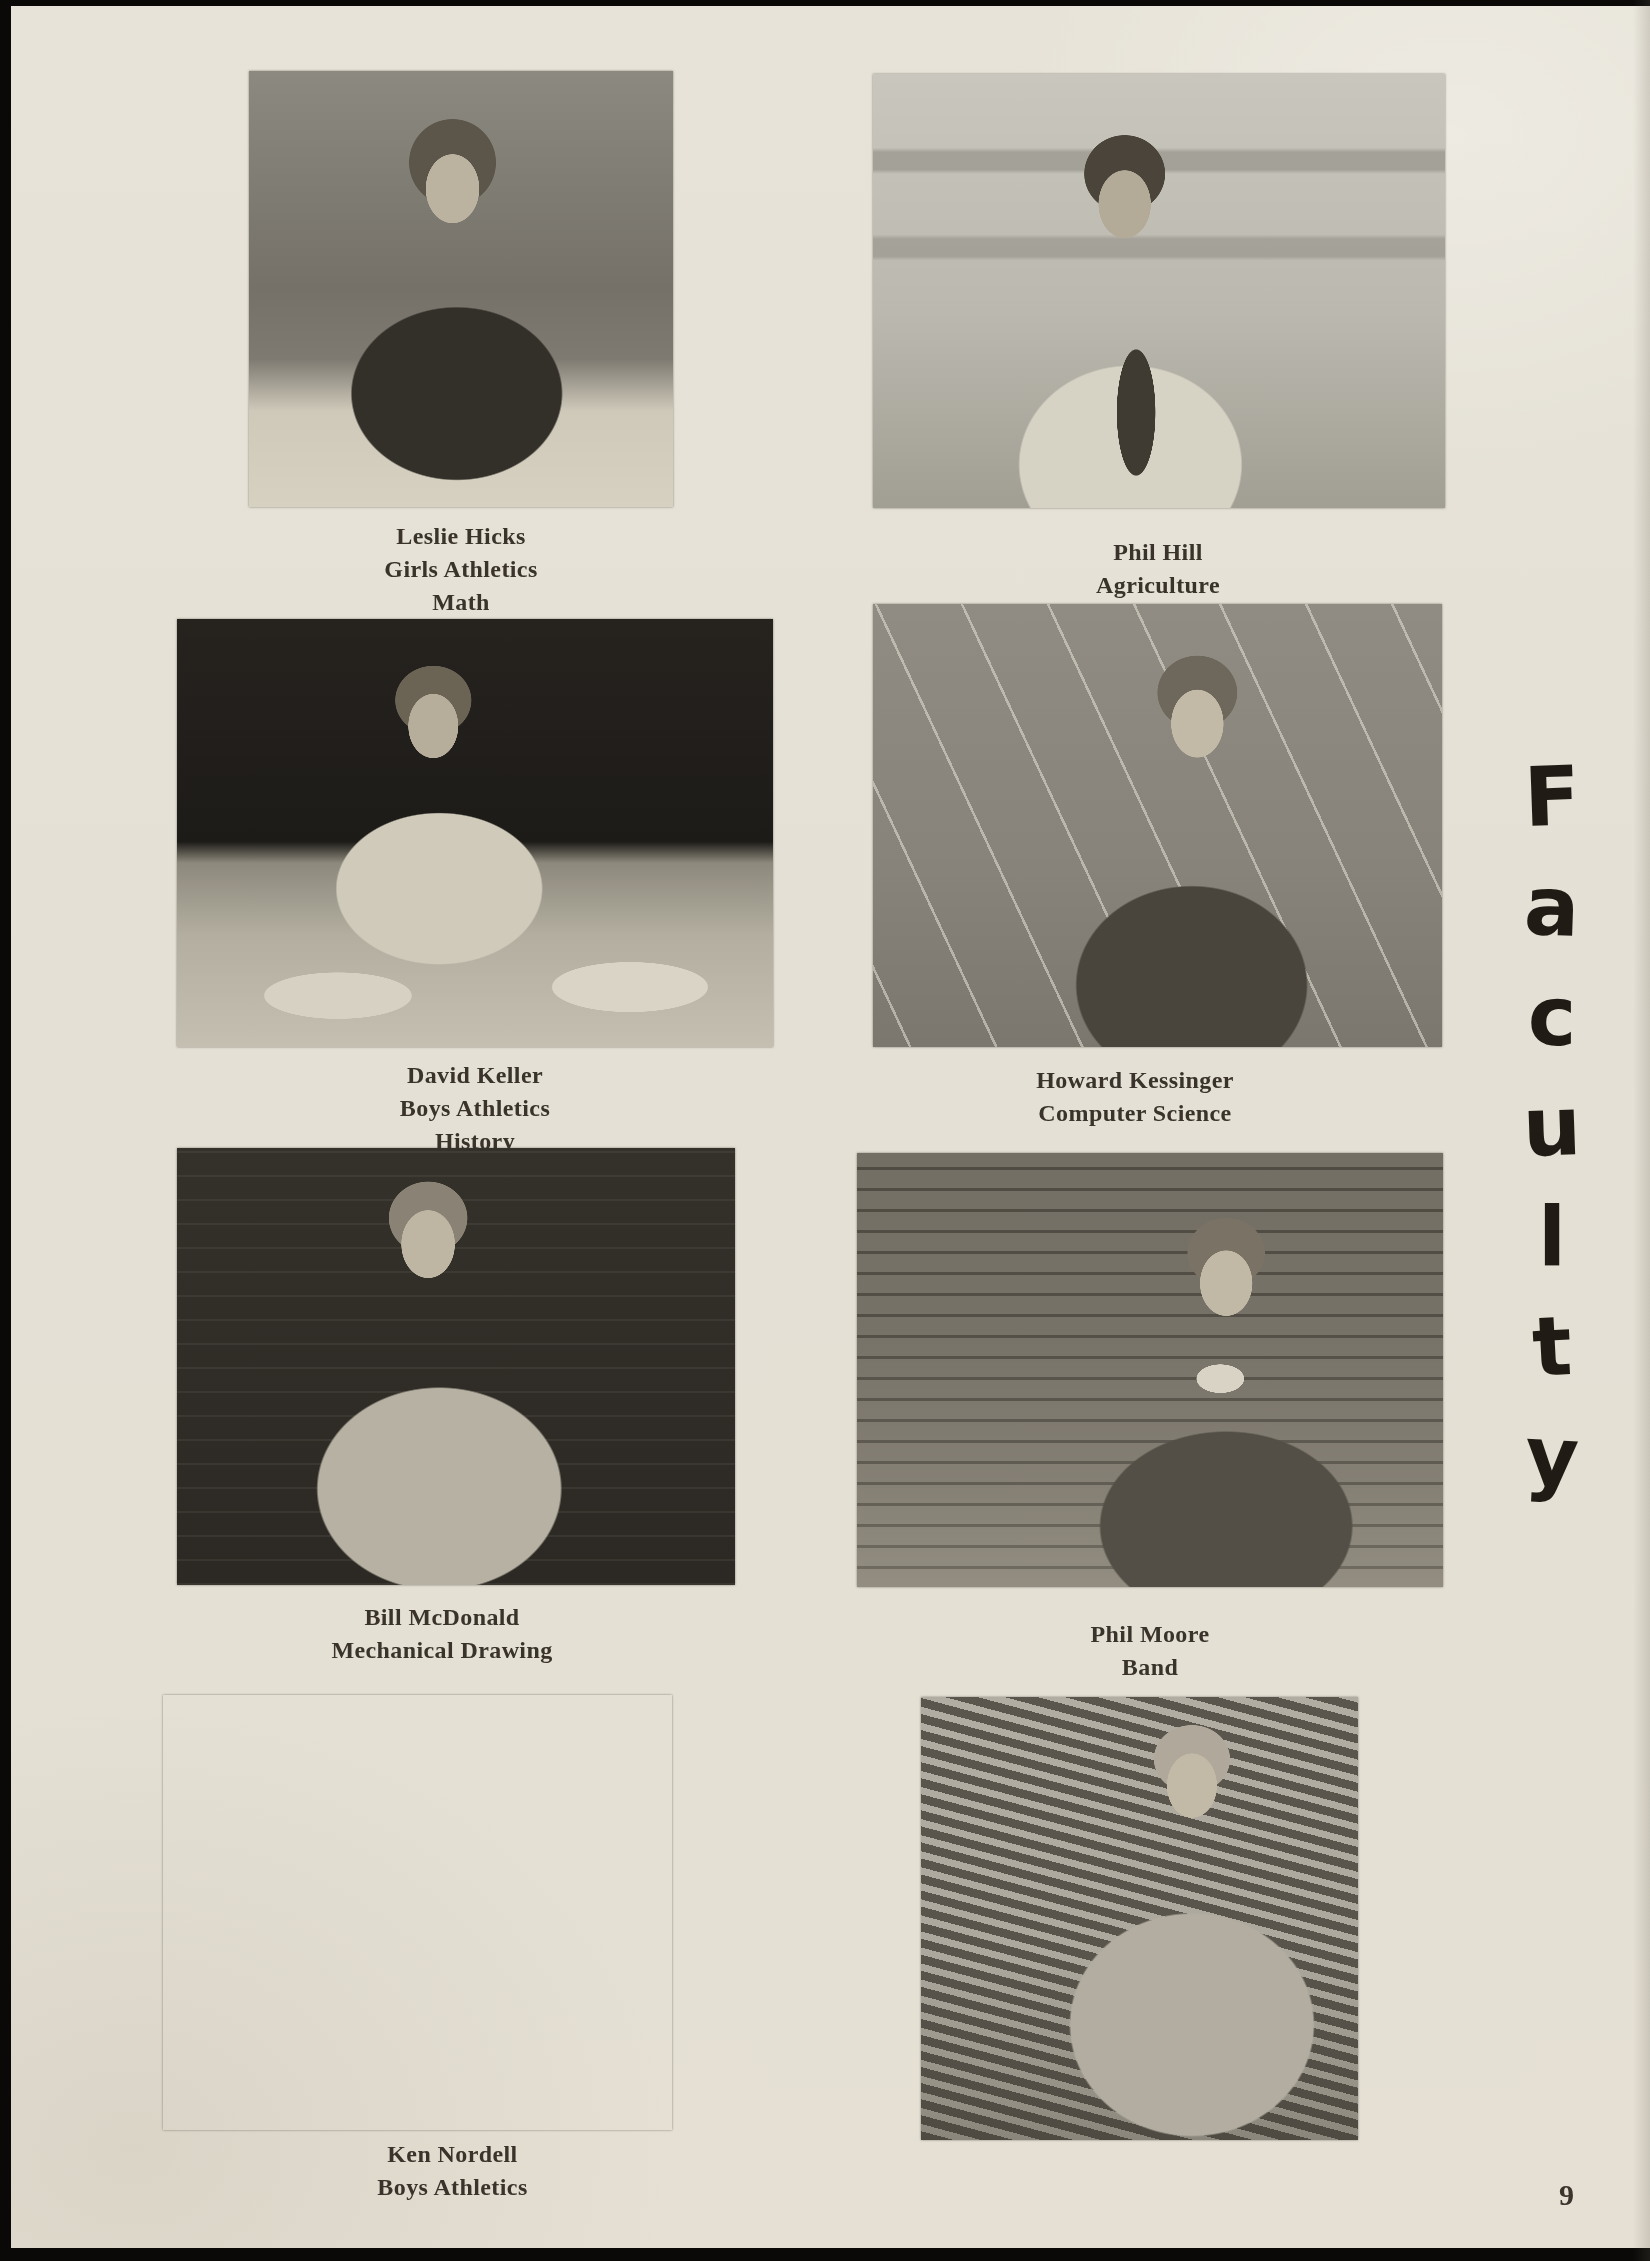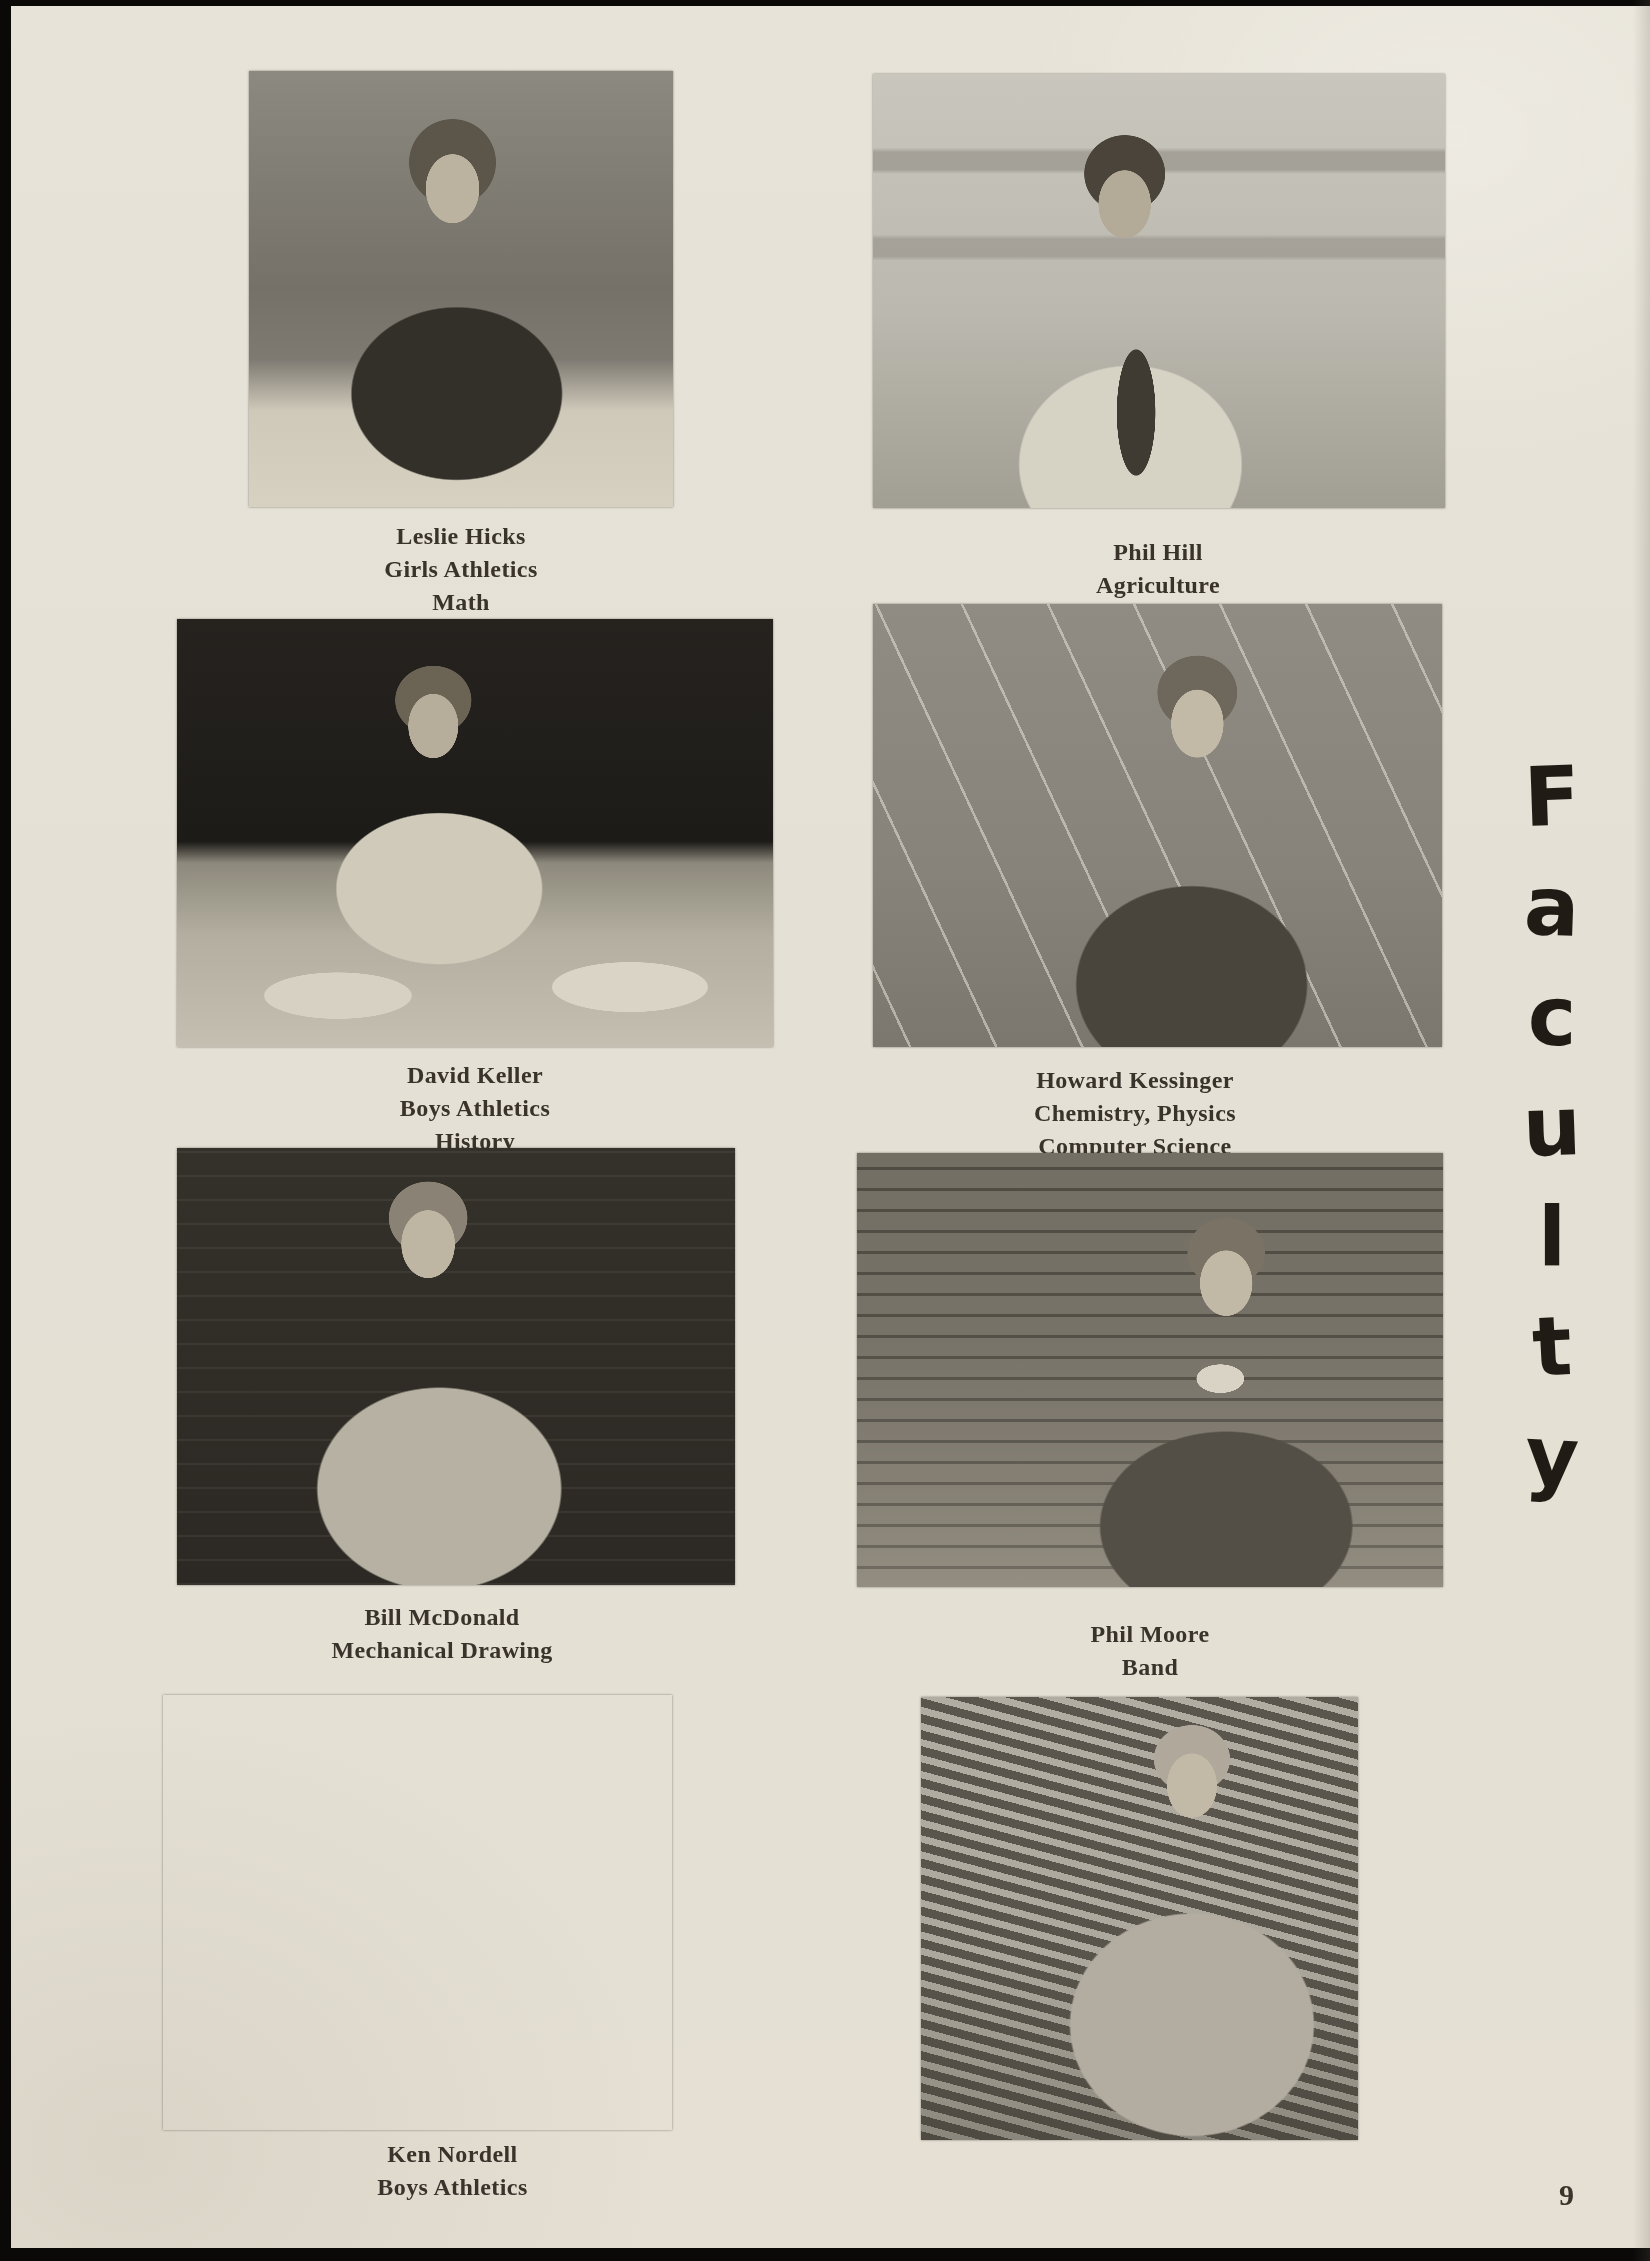--- a/index.html
+++ b/index.html
@@ -126,21 +126,20 @@
   <div class="photo p3"></div>
   <div class="photo p4"></div>
 
   <div class="caption c3">
     <div>David Keller</div>
     <div>Boys Athletics</div>
     <div>History</div>
   </div>
   <div class="caption c4">
     <div>Howard Kessinger</div>
-    <div>Chemistry, Physics</div>
     <div>Computer Science</div>
   </div>
 
   <div class="photo p5"></div>
   <div class="photo p6"></div>
 
   <div class="caption c5">
     <div>Bill McDonald</div>
     <div>Mechanical Drawing</div>
   </div>

